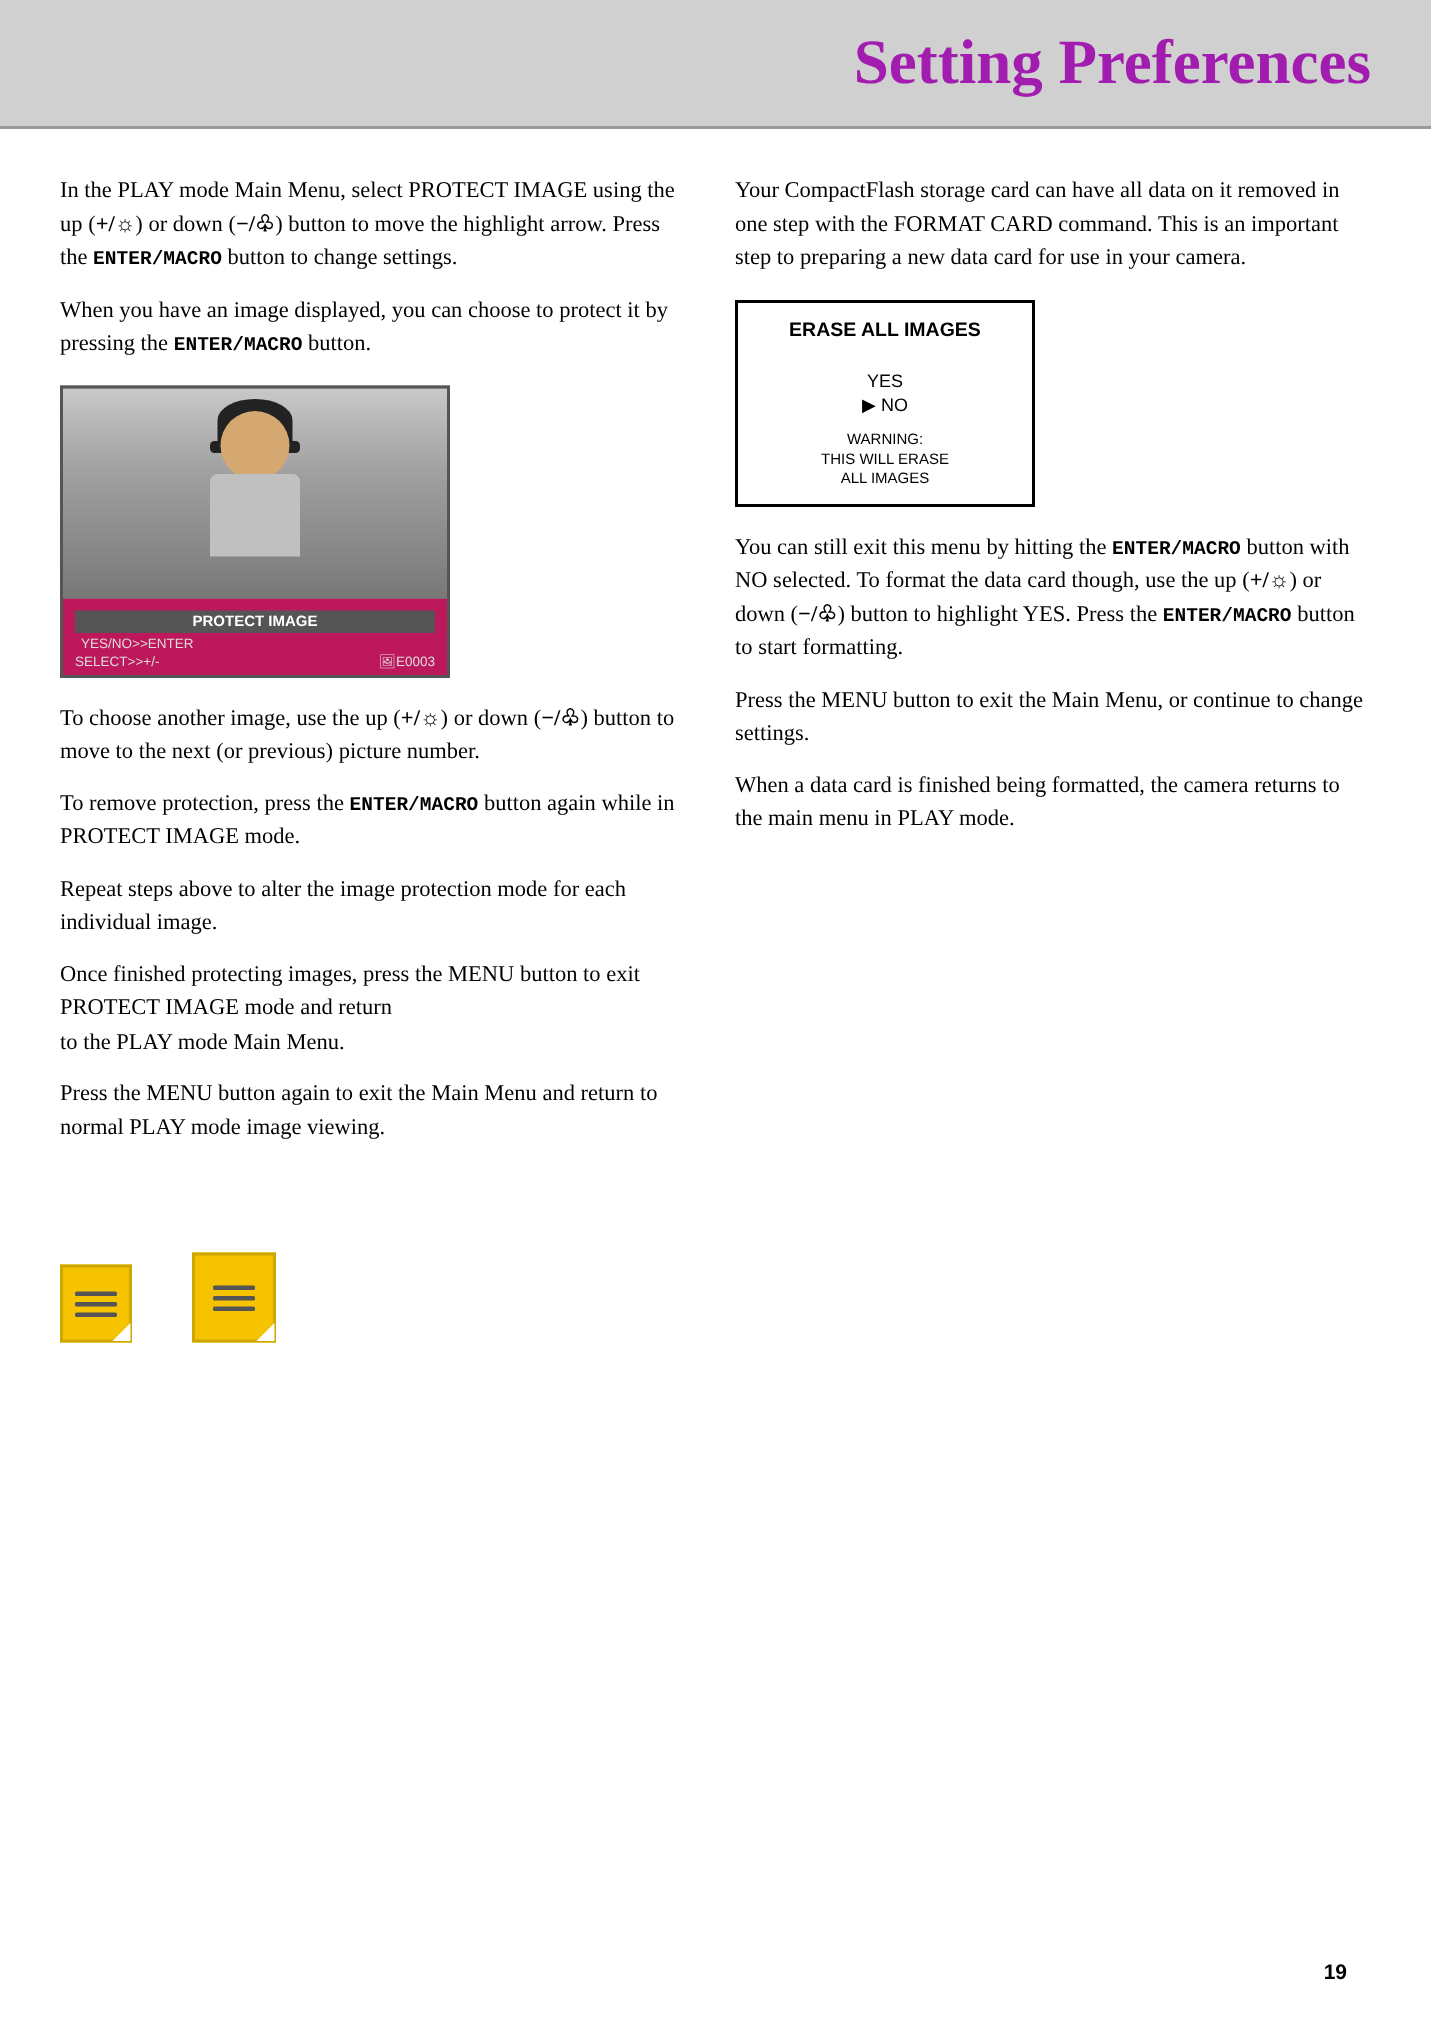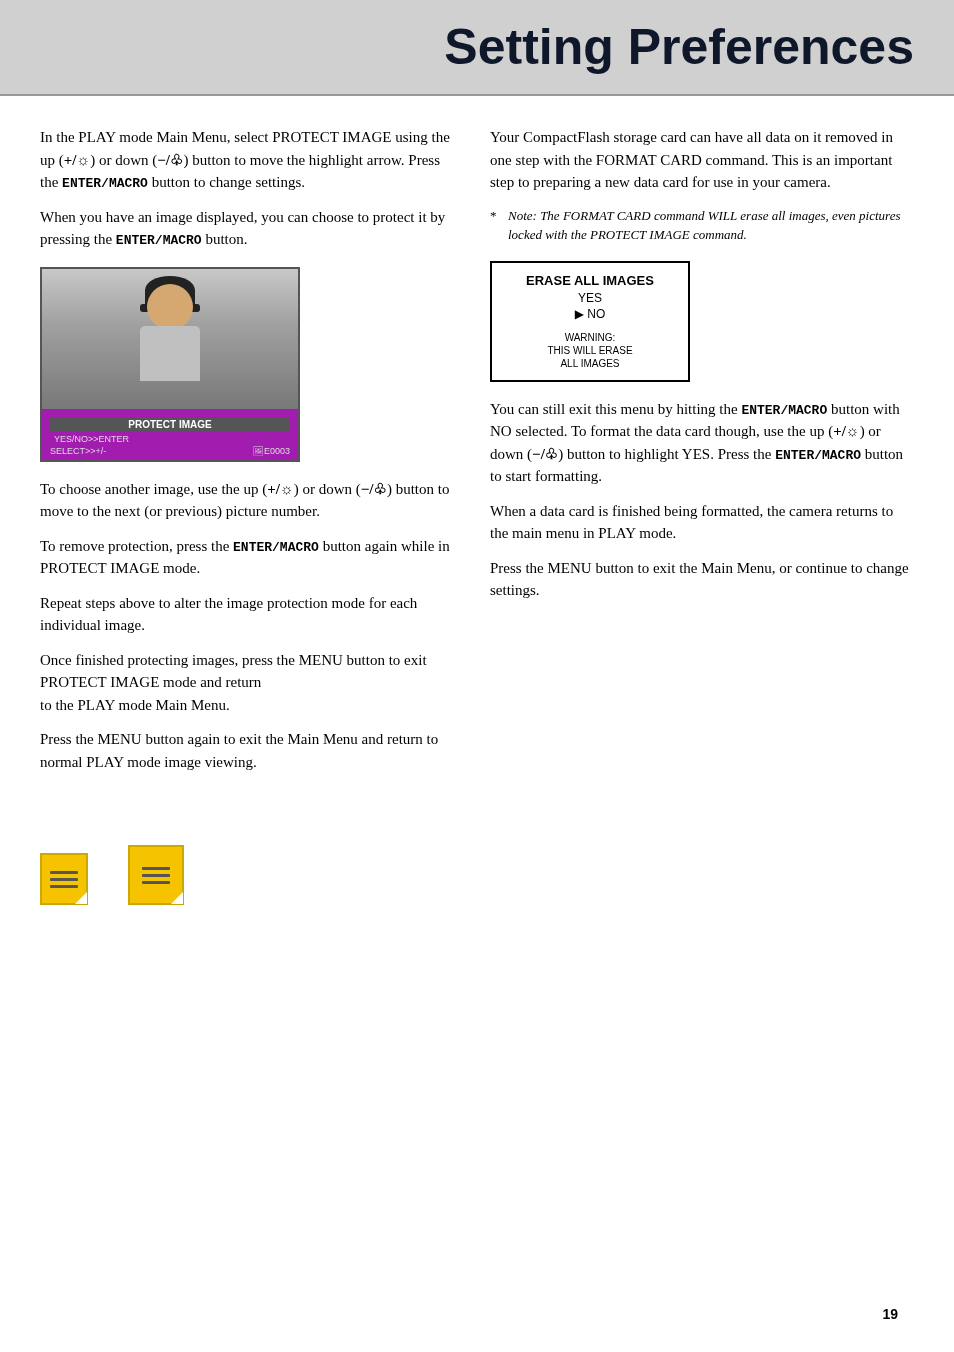--- a/index.html
+++ b/index.html
@@ -14,24 +14,24 @@
     }
 
     
     .page-header {
       background: #d0d0d0;
       padding: 18px 40px 18px 40px;
       text-align: right;
       border-bottom: 2px solid #999;
     }
     .page-header h1 {
-      font-size: 50px;
-      font-weight: bold;
-      color: #0f172a;
-      font-family: Liberation Sans, sans-serif;
+      font-size: 42px;
+      font-weight: bold;
+      color: #a21caf;
+      font-family: Liberation Serif, serif;
     }
 
     
     .content-area {
       display: flex;
       padding: 30px 40px 30px 40px;
       gap: 30px;
     }
 
     .left-col {
@@ -104,21 +104,21 @@
     .child-body {
       width: 60px;
       height: 55px;
       background: #c0c0c0;
       position: absolute;
       top: 42px;
       left: 10px;
       border-radius: 5px 5px 0 0;
     }
     .camera-screen .lcd-bar {
-      background: #a21caf;
+      background: #be185d;
       height: 55px;
       display: flex;
       flex-direction: column;
       justify-content: center;
       padding: 4px 8px;
       font-family: Arial, sans-serif;
       font-size: 10px;
       color: #fff;
     }
     .lcd-bar .lcd-title {
@@ -154,21 +154,21 @@
       border: 2px solid #000;
       width: 200px;
       padding: 10px 14px;
       margin: 16px 0;
       font-family: Arial, sans-serif;
     }
     .erase-box .erase-title {
       font-weight: bold;
       font-size: 13px;
       text-align: center;
-      margin-bottom: 3px;
+      margin-bottom: 20px;
     }
     .erase-box .erase-option {
       font-size: 12px;
       text-align: center;
       margin: 2px 0;
     }
     .erase-box .erase-selected {
       font-size: 12px;
       text-align: center;
       margin: 2px 0;
@@ -339,47 +339,44 @@
 
 
   </div>
 
   <div class="right-col">
 
     <p>
       Your CompactFlash storage card can have all data on it removed in one step with the FORMAT CARD command. This is an important step to preparing a new data card for use in your camera.
     </p>
 
-    <p class="note-block">
-      <em>Note: The FORMAT CARD command WILL erase all images, even pictures locked with the PROTECT IMAGE command.</em>
-    </p>
 
 
 
     <div class="erase-box">
       <div class="erase-title">ERASE ALL IMAGES</div>
       <div class="erase-option">YES</div>
       <div class="erase-selected">NO</div>
       <div class="erase-warning">
         <span>WARNING:</span><br>
         <span>THIS WILL ERASE</span><br>
         <span>ALL IMAGES</span>
       </div>
     </div>
 
     <p>
       You can still exit this menu by hitting the <span class="enter-macro">ENTER/MACRO</span> button with NO selected. To format the data card though, use the up (<b>+/☼</b>) or down (<b>−/♧</b>) button to highlight YES. Press the <span class="enter-macro">ENTER/MACRO</span> button to start formatting.
     </p>
 
     <p>
+      Press the MENU button to exit the Main Menu, or continue to change settings.
+    </p>
+
+    <p>
       When a data card is finished being formatted, the camera returns to the main menu in PLAY mode.
-    </p>
-
-    <p>
-      Press the MENU button to exit the Main Menu, or continue to change settings.
     </p>
 
   </div>
 
 </div>
 
 <div class="bottom-icons">
   <div class="note-icon">
     <div class="note-icon-lines">
       <div class="note-icon-line"></div>

